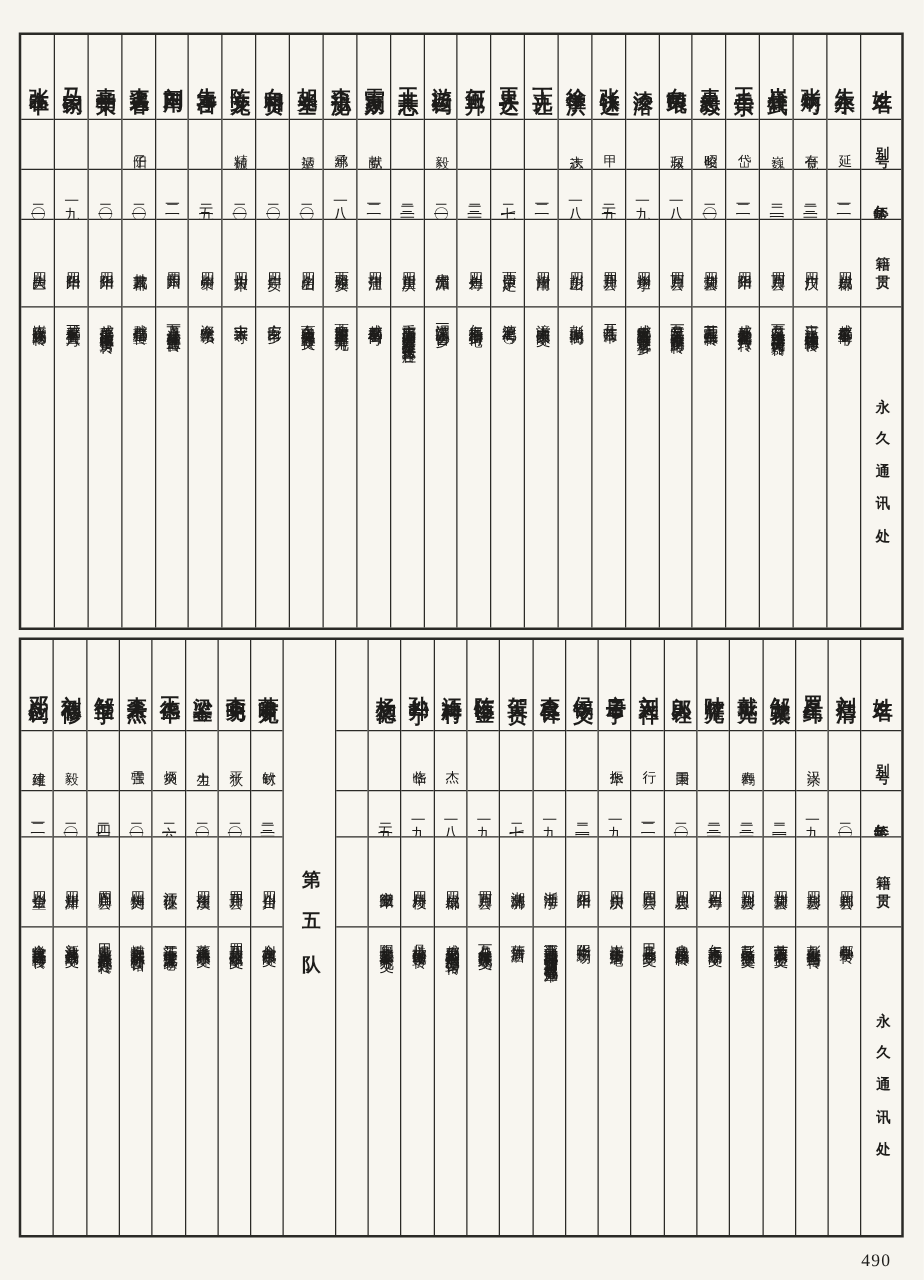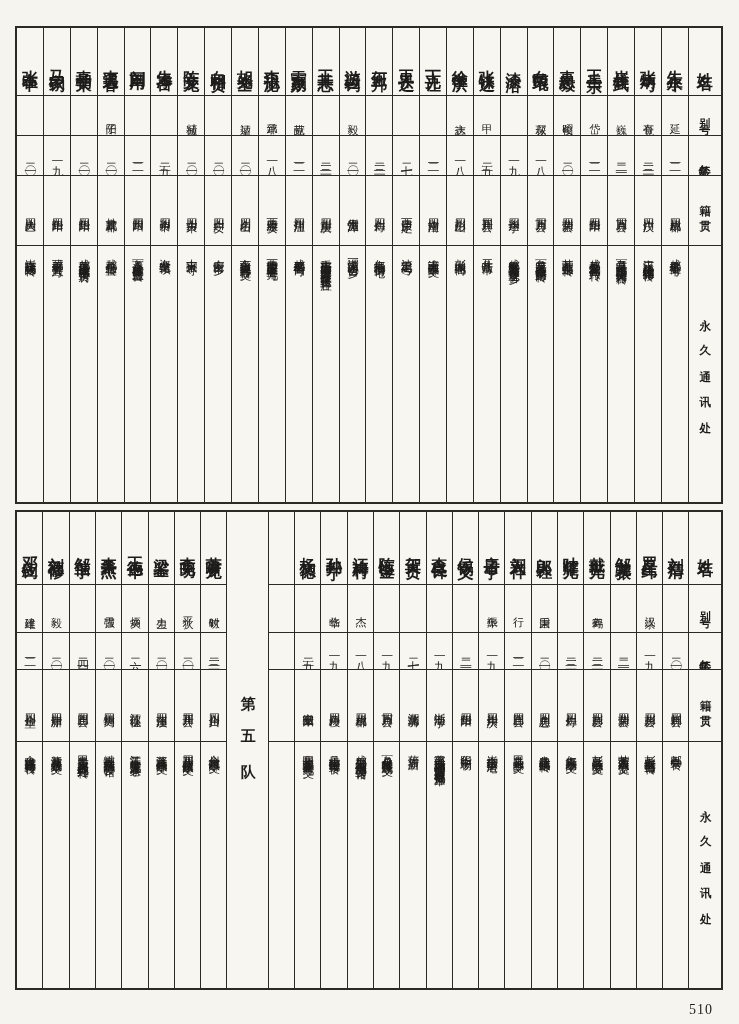--- a/index.html
+++ b/index.html
@@ -940,14 +940,14 @@
         </div>
         <div class="cell c-native">
           <span class="vtext">四川金堂</span>
         </div>
         <div class="cell c-addr">
           <span class="vtext">金堂隆盛场青云楼转</span>
         </div>
       </div>
     </div>
 
-  <div class="page-number">510</div>
+  <div class="page-number">490</div>
 </div>
 
 </body></html>

